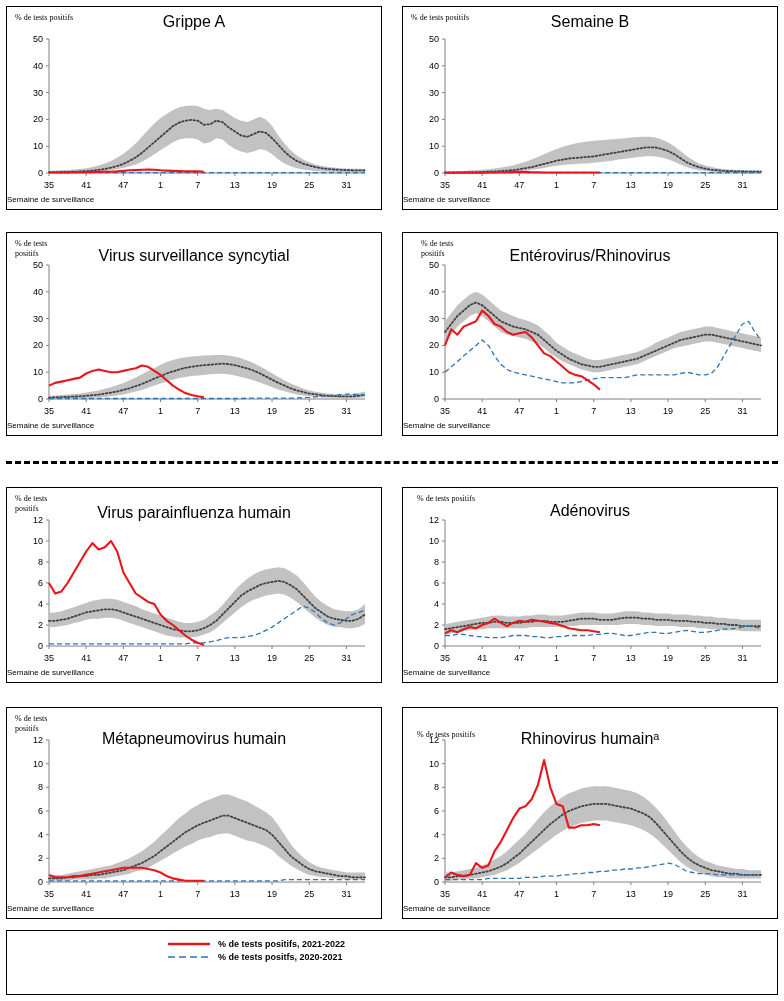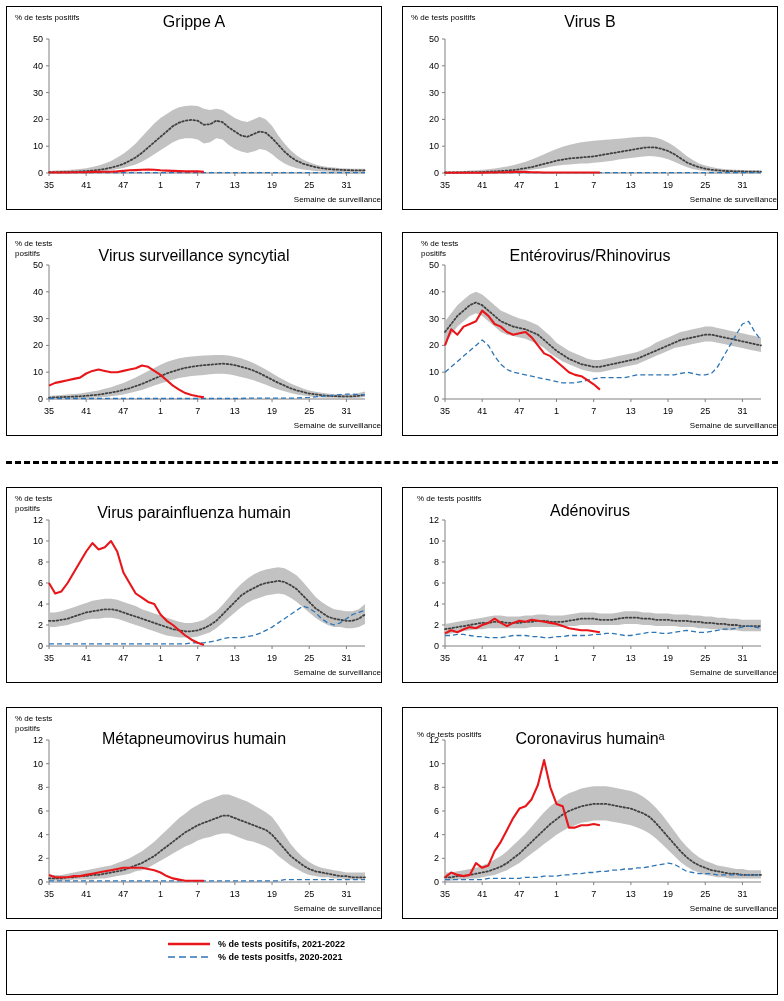--- a/index.html
+++ b/index.html
@@ -29,25 +29,26 @@
     left:0;
     font-family:"Liberation Sans", sans-serif;
   }
   .panel .ylab{
     position:absolute;
     font-size:8px;
     left:8px;
     top:6px;
     line-height:10px;
     width:70px;
+    font-family:Liberation Serif, serif;
   }
   .panel .xlab{
     position:absolute;
     width:100%;
-    text-align:right;
+    text-align:left;
     font-size:8px;
     bottom:5px;
     left:0;
   }
   .plotsvg{position:absolute;left:0;top:0;}
   .sep{
     position:absolute;
     left:6px;right:6px;
     border-top:3px dashed #000000;
     height:0;
@@ -117,21 +118,21 @@
         <path d="M42.0 166.0 L48.2 166.0 L54.4 166.0 L60.6 165.7 L66.8 165.7 L73.0 165.5 L79.2 165.5 L85.4 165.2 L91.6 164.7 L97.8 164.1 L104.0 163.3 L110.2 162.2 L116.4 160.9 L122.5 159.3 L128.7 157.4 L134.9 154.7 L141.1 151.3 L147.3 147.2 L153.5 143.2 L159.7 139.2 L165.9 135.2 L172.1 132.5 L178.3 131.2 L184.5 131.2 L190.7 132.5 L196.9 136.5 L203.1 135.2 L209.3 131.2 L215.5 132.5 L221.7 137.9 L227.9 141.9 L234.1 144.6 L240.3 145.9 L246.5 144.6 L252.7 141.9 L258.9 143.2 L265.1 147.2 L271.3 152.6 L277.5 156.6 L283.6 159.3 L289.8 161.2 L296.0 162.5 L302.2 163.3 L308.4 163.9 L314.6 164.4 L320.8 164.7 L327.0 164.9 L333.2 164.9 L339.4 165.2 L345.6 165.2 L351.8 165.2 L358.0 165.2 L358.0 161.7 L351.8 161.7 L345.6 161.7 L339.4 161.4 L333.2 161.2 L327.0 160.6 L320.8 160.1 L314.6 159.0 L308.4 157.4 L302.2 155.3 L296.0 152.6 L289.8 148.6 L283.6 143.2 L277.5 136.5 L271.3 128.5 L265.1 119.1 L258.9 112.4 L252.7 109.7 L246.5 112.4 L240.3 115.1 L234.1 113.7 L227.9 111.1 L221.7 107.0 L215.5 103.0 L209.3 101.7 L203.1 103.0 L196.9 101.7 L190.7 99.0 L184.5 98.5 L178.3 99.0 L172.1 100.3 L165.9 103.0 L159.7 107.0 L153.5 111.1 L147.3 116.4 L141.1 123.1 L134.9 129.8 L128.7 136.5 L122.5 141.9 L116.4 146.7 L110.2 150.5 L104.0 153.9 L97.8 156.6 L91.6 158.5 L85.4 160.1 L79.2 161.2 L73.0 162.0 L66.8 162.5 L60.6 163.1 L54.4 163.3 L48.2 163.6 L42.0 163.9 Z" fill="#bfbfbf" stroke="none" opacity="0.95"></path>
         <path d="M42.0 165.2 L48.2 165.2 L54.4 164.9 L60.6 164.9 L66.8 164.7 L73.0 164.4 L79.2 164.1 L85.4 163.6 L91.6 162.8 L97.8 162.0 L104.0 160.6 L110.2 159.0 L116.4 156.9 L122.5 153.9 L128.7 150.5 L134.9 145.9 L141.1 140.5 L147.3 135.2 L153.5 129.8 L159.7 124.5 L165.9 119.1 L172.1 115.6 L178.3 113.7 L184.5 112.9 L190.7 113.7 L196.9 117.8 L203.1 117.2 L209.3 113.7 L215.5 115.1 L221.7 120.4 L227.9 124.5 L234.1 128.5 L240.3 129.8 L246.5 127.1 L252.7 124.5 L258.9 125.8 L265.1 131.2 L271.3 137.9 L277.5 144.6 L283.6 149.9 L289.8 153.9 L296.0 156.6 L302.2 158.5 L308.4 160.1 L314.6 161.2 L320.8 162.0 L327.0 162.5 L333.2 162.8 L339.4 163.1 L345.6 163.3 L351.8 163.3 L358.0 163.3 " fill="none" stroke="#404040" stroke-width="1.8" stroke-linejoin="round" stroke-linecap="round" stroke-dasharray="1.6,2.2"></path>
         <path d="M42.0 165.7 L48.2 165.7 L54.4 165.7 L60.6 165.7 L66.8 165.7 L73.0 165.7 L79.2 165.7 L85.4 165.7 L91.6 165.7 L97.8 165.7 L104.0 165.7 L110.2 165.7 L116.4 165.7 L122.5 165.7 L128.7 165.7 L134.9 165.7 L141.1 165.7 L147.3 165.7 L153.5 165.7 L159.7 165.7 L165.9 165.7 L172.1 165.7 L178.3 165.7 L184.5 165.7 L190.7 165.7 L196.9 165.7 L203.1 165.7 L209.3 165.7 L215.5 165.7 L221.7 165.7 L227.9 165.7 L234.1 165.7 L240.3 165.7 L246.5 165.7 L252.7 165.7 L258.9 165.7 L265.1 165.7 L271.3 165.7 L277.5 165.7 L283.6 165.7 L289.8 165.7 L296.0 165.7 L302.2 165.7 L308.4 165.7 L314.6 165.7 L320.8 165.7 L327.0 165.7 L333.2 165.7 L339.4 165.7 L345.6 165.7 L351.8 165.7 L358.0 165.7 " fill="none" stroke="#2e75b6" stroke-width="1.3" stroke-linejoin="round" stroke-linecap="butt" stroke-dasharray="5,3"></path>
         <path d="M42.0 165.5 L48.2 165.5 L54.4 165.5 L60.6 165.5 L66.8 165.2 L73.0 165.2 L79.2 165.2 L85.4 164.9 L91.6 164.9 L97.8 164.7 L104.0 164.7 L110.2 164.4 L116.4 163.9 L122.5 163.3 L128.7 163.1 L134.9 162.8 L141.1 162.5 L147.3 162.8 L153.5 163.3 L159.7 163.6 L165.9 163.9 L172.1 164.1 L178.3 164.4 L184.5 164.4 L190.7 164.4 L196.9 164.7 " fill="none" stroke="#e8161a" stroke-width="2.1" stroke-linejoin="round" stroke-linecap="butt"></path>
       </svg>
     <div class="xlab">Semaine de surveillance</div>
   </div>
 
   <div class="panel" style="left:402px;top:6px;width:376px;height:204px;">
     <div class="ylab">% de tests positifs</div>
-    <div class="title">Virus B</div>
+    <div class="title">Semaine B</div>
     <svg class="plotsvg" width="376" height="204">
         <line x1="42" y1="32" x2="42" y2="166" stroke="#808080" stroke-width="1"></line>
         <line x1="42" y1="166" x2="358" y2="166" stroke="#808080" stroke-width="1"></line>
         <line x1="39" y1="166" x2="42" y2="166" stroke="#808080" stroke-width="1"></line>
         <text x="36" y="169" text-anchor="end" font-size="9" fill="#000" font-family="&quot;Liberation Sans&quot;, sans-serif">0</text>
         <line x1="39" y1="139.2" x2="42" y2="139.2" stroke="#808080" stroke-width="1"></line>
         <text x="36" y="142.2" text-anchor="end" font-size="9" fill="#000" font-family="&quot;Liberation Sans&quot;, sans-serif">10</text>
         <line x1="39" y1="112.4" x2="42" y2="112.4" stroke="#808080" stroke-width="1"></line>
         <text x="36" y="115.4" text-anchor="end" font-size="9" fill="#000" font-family="&quot;Liberation Sans&quot;, sans-serif">20</text>
         <line x1="39" y1="85.60000000000001" x2="42" y2="85.60000000000001" stroke="#808080" stroke-width="1"></line>
@@ -401,21 +402,21 @@
         <path d="M42.0 172.8 L48.2 172.8 L54.4 172.8 L60.6 172.8 L66.8 171.6 L73.0 171.6 L79.2 171.6 L85.4 171.6 L91.6 170.4 L97.8 170.4 L104.0 169.3 L110.2 168.1 L116.4 166.9 L122.5 165.7 L128.7 163.3 L134.9 162.2 L141.1 159.8 L147.3 156.3 L153.5 152.7 L159.7 149.2 L165.9 145.6 L172.1 142.1 L178.3 138.5 L184.5 136.1 L190.7 132.6 L196.9 130.2 L203.1 129.0 L209.3 126.7 L215.5 125.5 L221.7 125.5 L227.9 127.8 L234.1 130.2 L240.3 132.6 L246.5 133.8 L252.7 136.1 L258.9 138.5 L265.1 142.1 L271.3 148.0 L277.5 152.7 L283.6 157.4 L289.8 161.0 L296.0 164.5 L302.2 166.9 L308.4 168.1 L314.6 169.3 L320.8 169.3 L327.0 170.4 L333.2 170.4 L339.4 171.6 L345.6 171.6 L351.8 171.6 L358.0 171.6 L358.0 164.5 L351.8 164.5 L345.6 164.5 L339.4 164.5 L333.2 163.3 L327.0 162.2 L320.8 161.0 L314.6 159.8 L308.4 157.4 L302.2 153.9 L296.0 149.2 L289.8 143.2 L283.6 136.1 L277.5 126.7 L271.3 117.2 L265.1 108.9 L258.9 104.2 L252.7 100.6 L246.5 97.1 L240.3 93.5 L234.1 91.2 L227.9 88.8 L221.7 86.4 L215.5 86.4 L209.3 88.8 L203.1 91.2 L196.9 93.5 L190.7 97.1 L184.5 100.6 L178.3 105.4 L172.1 110.1 L165.9 116.0 L159.7 121.9 L153.5 127.8 L147.3 133.8 L141.1 138.5 L134.9 143.2 L128.7 146.8 L122.5 150.3 L116.4 152.7 L110.2 155.1 L104.0 157.4 L97.8 158.6 L91.6 159.8 L85.4 161.0 L79.2 162.2 L73.0 163.3 L66.8 164.5 L60.6 165.7 L54.4 166.9 L48.2 166.9 L42.0 166.9 Z" fill="#bfbfbf" stroke="none" opacity="0.95"></path>
         <path d="M42.0 170.4 L48.2 170.4 L54.4 170.4 L60.6 169.3 L66.8 169.3 L73.0 168.1 L79.2 168.1 L85.4 166.9 L91.6 166.9 L97.8 165.7 L104.0 164.5 L110.2 163.3 L116.4 162.2 L122.5 159.8 L128.7 157.4 L134.9 155.1 L141.1 151.5 L147.3 148.0 L153.5 143.2 L159.7 138.5 L165.9 133.8 L172.1 129.0 L178.3 124.3 L184.5 120.8 L190.7 117.2 L196.9 114.8 L203.1 112.5 L209.3 110.1 L215.5 107.7 L221.7 107.7 L227.9 110.1 L234.1 112.5 L240.3 114.8 L246.5 117.2 L252.7 119.6 L258.9 121.9 L265.1 126.7 L271.3 133.8 L277.5 140.9 L283.6 148.0 L289.8 152.7 L296.0 157.4 L302.2 161.0 L308.4 163.3 L314.6 164.5 L320.8 165.7 L327.0 166.9 L333.2 168.1 L339.4 168.1 L345.6 169.3 L351.8 169.3 L358.0 169.3 " fill="none" stroke="#404040" stroke-width="1.8" stroke-linejoin="round" stroke-linecap="round" stroke-dasharray="1.6,2.2"></path>
         <path d="M42.0 172.8 L48.2 172.8 L54.4 172.8 L60.6 172.8 L66.8 172.8 L73.0 172.8 L79.2 172.8 L85.4 172.8 L91.6 172.8 L97.8 172.8 L104.0 172.8 L110.2 172.8 L116.4 172.8 L122.5 172.8 L128.7 172.8 L134.9 172.8 L141.1 172.8 L147.3 172.8 L153.5 172.8 L159.7 172.8 L165.9 172.8 L172.1 172.8 L178.3 172.8 L184.5 172.8 L190.7 172.8 L196.9 172.8 L203.1 172.8 L209.3 172.8 L215.5 172.8 L221.7 172.8 L227.9 172.8 L234.1 172.8 L240.3 172.8 L246.5 172.8 L252.7 172.8 L258.9 172.8 L265.1 172.8 L271.3 172.8 L277.5 171.6 L283.6 171.6 L289.8 171.6 L296.0 171.6 L302.2 171.6 L308.4 171.6 L314.6 171.6 L320.8 171.6 L327.0 171.6 L333.2 171.6 L339.4 171.6 L345.6 171.6 L351.8 171.6 L358.0 171.6 " fill="none" stroke="#2e75b6" stroke-width="1.3" stroke-linejoin="round" stroke-linecap="butt" stroke-dasharray="5,3"></path>
         <path d="M42.0 166.9 L48.2 169.3 L54.4 169.3 L60.6 169.3 L66.8 168.1 L73.0 168.1 L79.2 166.9 L85.4 165.7 L91.6 164.5 L97.8 163.3 L104.0 162.2 L110.2 161.0 L116.4 159.8 L122.5 159.8 L128.7 159.8 L134.9 159.8 L141.1 161.0 L147.3 162.2 L153.5 164.5 L159.7 168.1 L165.9 170.4 L172.1 171.6 L178.3 172.8 L184.5 172.8 L190.7 172.8 L196.9 172.8 " fill="none" stroke="#e8161a" stroke-width="2.1" stroke-linejoin="round" stroke-linecap="butt"></path>
       </svg>
     <div class="xlab">Semaine de surveillance</div>
   </div>
 
   <div class="panel" style="left:402px;top:707px;width:376px;height:212px;">
     <div class="ylab" style="left:14px;top:22px;">% de tests positifs</div>
-    <div class="title" style="top:22px;">Coronavirus humainᵃ</div>
+    <div class="title" style="top:22px;">Rhinovirus humainᵃ</div>
     <svg class="plotsvg" width="376" height="212">
         <line x1="42" y1="32" x2="42" y2="174" stroke="#808080" stroke-width="1"></line>
         <line x1="42" y1="174" x2="358" y2="174" stroke="#808080" stroke-width="1"></line>
         <line x1="39" y1="174" x2="42" y2="174" stroke="#808080" stroke-width="1"></line>
         <text x="36" y="177" text-anchor="end" font-size="9" fill="#000" font-family="&quot;Liberation Sans&quot;, sans-serif">0</text>
         <line x1="39" y1="150.33333333333334" x2="42" y2="150.33333333333334" stroke="#808080" stroke-width="1"></line>
         <text x="36" y="153.33333333333334" text-anchor="end" font-size="9" fill="#000" font-family="&quot;Liberation Sans&quot;, sans-serif">2</text>
         <line x1="39" y1="126.66666666666667" x2="42" y2="126.66666666666667" stroke="#808080" stroke-width="1"></line>
         <text x="36" y="129.66666666666669" text-anchor="end" font-size="9" fill="#000" font-family="&quot;Liberation Sans&quot;, sans-serif">4</text>
         <line x1="39" y1="103" x2="42" y2="103" stroke="#808080" stroke-width="1"></line>

